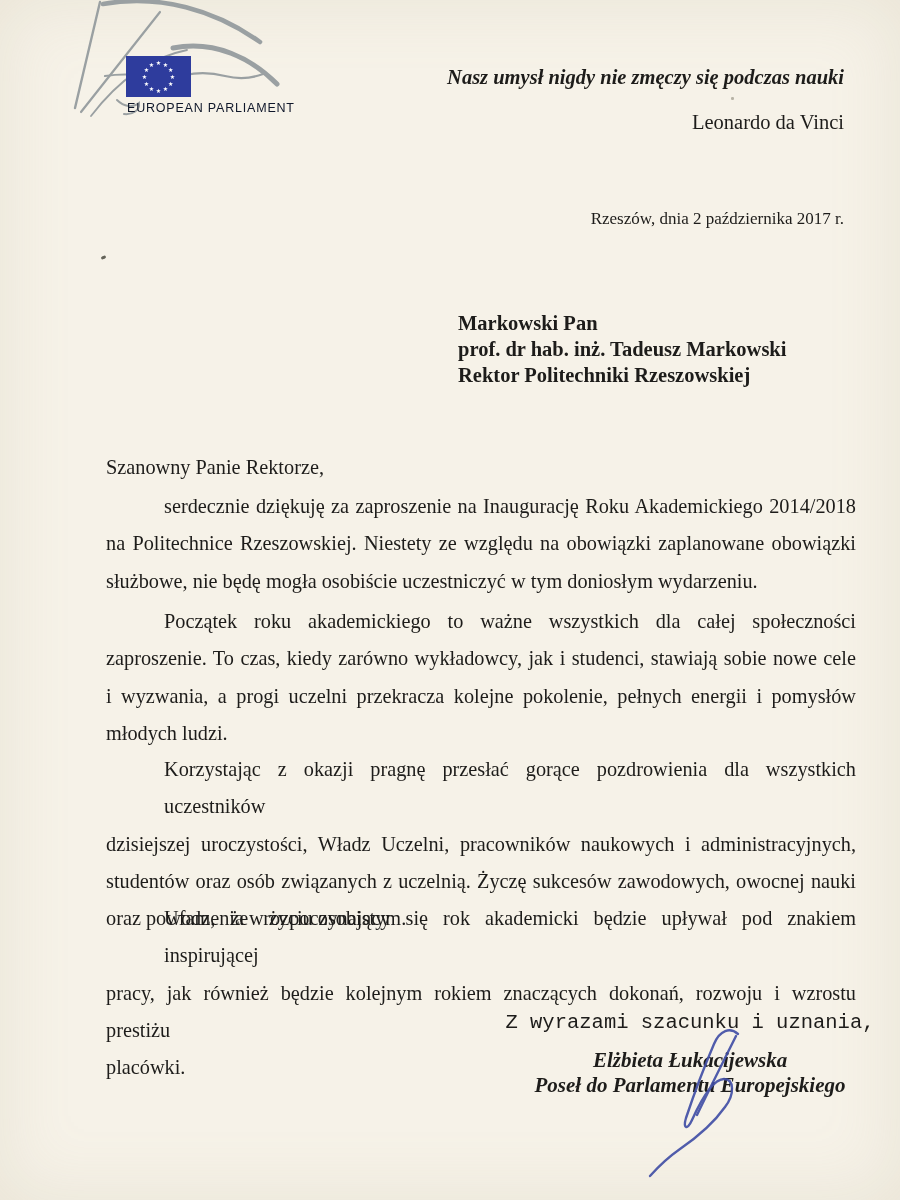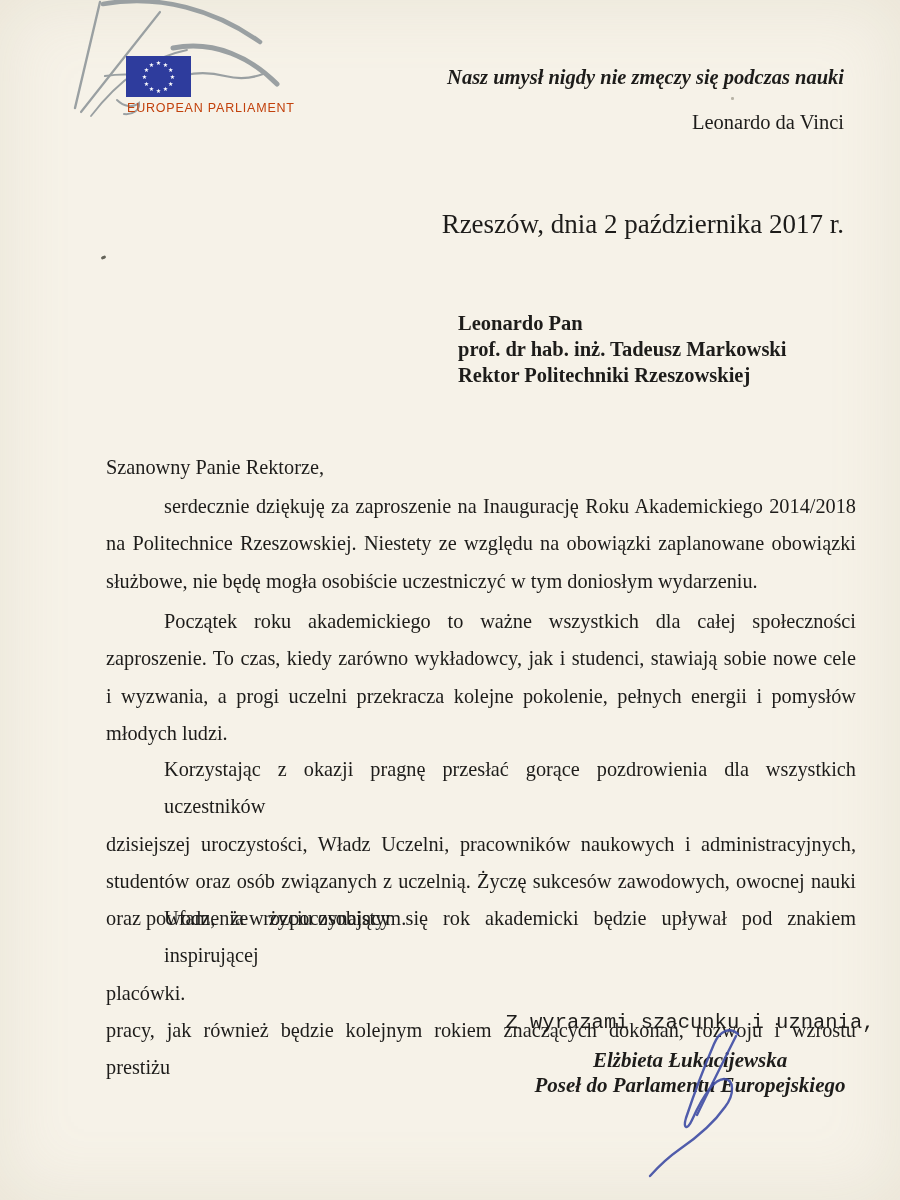--- a/index.html
+++ b/index.html
@@ -10,34 +10,34 @@
     box-shadow:inset 0 0 70px rgba(175,165,135,.18);
     font-family:"Liberation Serif","DejaVu Serif",serif;
     color:#1d1c1a;
   }
   
   .sketch{position:absolute;left:55px;top:0;width:230px;height:125px;}
   .flag{position:absolute;left:126px;top:56px;width:65px;height:41px;}
   .logo-caption{
     position:absolute;left:127px;top:101px;
     font-family:"Liberation Sans","DejaVu Sans",sans-serif;
-    font-size:12.5px;letter-spacing:.8px;color:#c2410c;white-space:nowrap;
+    font-size:12.5px;letter-spacing:.8px;color:#0f172a;white-space:nowrap;
   }
   
   .motto{
     position:absolute;right:56px;top:66px;width:520px;text-align:right;
     font-size:20.5px;font-weight:bold;font-style:italic;white-space:nowrap;
   }
   .motto-attr{
     position:absolute;right:56px;top:111px;width:400px;text-align:right;
     font-size:20.5px;
   }
   .dateline{
     position:absolute;right:56px;top:209px;width:420px;text-align:right;
-    font-size:27px;
+    font-size:17px;
   }
   
   .addressee{
     position:absolute;left:458px;top:310px;
     font-size:20.5px;font-weight:bold;line-height:26px;white-space:nowrap;
   }
   
   .bodytext{position:absolute;left:106px;width:750px;font-size:20.3px;line-height:37.3px;}
   .salutation{top:449px;}
   .para .line{text-align:justify;text-align-last:justify;}
@@ -94,21 +94,21 @@
   </svg>
 
   <div class="logo-caption">EUROPEAN PARLIAMENT</div>
 
   <div class="motto">Nasz umysł nigdy nie zmęczy się podczas nauki</div>
   <div class="motto-attr">Leonardo da Vinci</div>
 
   <div class="dateline">Rzeszów, dnia 2 października 2017 r.</div>
 
   <div class="addressee">
-    <div>Leonardo Pan</div>
+    <div>Markowski Pan</div>
     <div>prof. dr hab. inż. Tadeusz Markowski</div>
     <div>Rektor Politechniki Rzeszowskiej</div>
   </div>
 
   <div class="bodytext salutation">Szanowny Panie Rektorze,</div>
 
   <div class="bodytext para p1">
     <div class="line first">serdecznie dziękuję za zaproszenie na Inaugurację Roku Akademickiego 2014/2018</div>
     <div class="line">na Politechnice Rzeszowskiej. Niestety ze względu na obowiązki zaplanowane obowiązki</div>
     <div class="line last">służbowe, nie będę mogła osobiście uczestniczyć w tym doniosłym wydarzeniu.</div>
@@ -123,22 +123,22 @@
 
   <div class="bodytext para p3">
     <div class="line first">Korzystając z okazji pragnę przesłać gorące pozdrowienia dla wszystkich uczestników</div>
     <div class="line">dzisiejszej uroczystości, Władz Uczelni, pracowników naukowych i administracyjnych,</div>
     <div class="line">studentów oraz osób związanych z uczelnią. Życzę sukcesów zawodowych, owocnej nauki</div>
     <div class="line last">oraz powodzenia w życiu osobistym.</div>
   </div>
 
   <div class="bodytext para p4">
     <div class="line first">Ufam, że rozpoczynający się rok akademicki będzie upływał pod znakiem inspirującej</div>
+    <div class="line">pracy, jak również będzie kolejnym rokiem znaczących dokonań, rozwoju i wzrostu prestiżu</div>
     <div class="line last">placówki.</div>
-    <div class="line">pracy, jak również będzie kolejnym rokiem znaczących dokonań, rozwoju i wzrostu prestiżu</div>
   </div>
 
   <div class="closing">
     <div class="valediction">Z wyrazami szacunku i uznania,</div>
     <div class="signer-name">Elżbieta Łukacijewska</div>
     <div class="signer-title">Poseł do Parlamentu Europejskiego</div>
   </div>
 
   <svg class="signature" viewBox="0 0 150 175" aria-hidden="true">
     <g fill="none" stroke="#4350a6" stroke-width="2.4" stroke-linecap="round" opacity="0.92">

